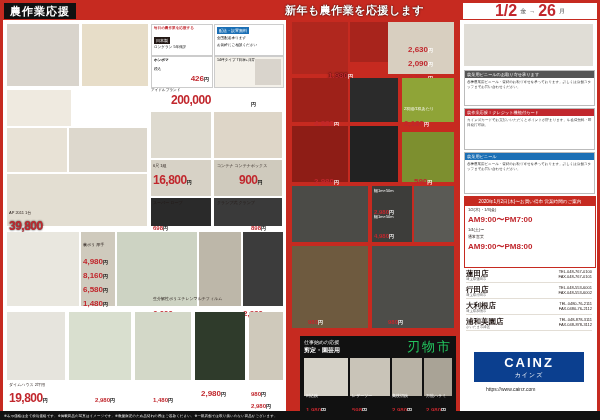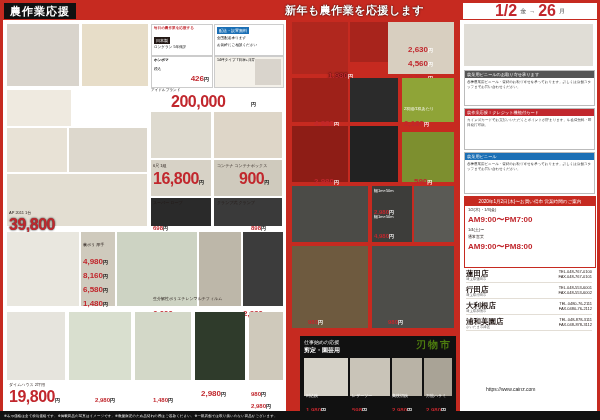--- a/index.html
+++ b/index.html
@@ -53,29 +53,29 @@
   
   #hours-box{position:absolute;left:464px;top:196px;width:130px;height:70px;border:1px solid #c62a20;background:#fff;}
   #hours-box .hdr{height:9px;background:#c62a20;color:#fff;font-size:4.6px;display:flex;align-items:center;justify-content:center;}
   .hours-line{font-size:4px;color:#231815;padding:1px 3px;}
   .hours-big{font-size:8px;font-weight:bold;color:#c1272d;}
 
   
   .info-box{position:absolute;border:1px solid #bbb;background:#fff;}
   .info-hdr{font-size:4.2px;color:#fff;background:#555;padding:1px 2px;}
   .info-body{font-size:3.5px;color:#333;padding:2px;line-height:4.6px;}
-  .pricebig{font-size:16px;font-weight:bold;color:#c1272d;letter-spacing:-0.5px;}
+  .pricebig{font-size:12px;font-weight:bold;color:#c1272d;letter-spacing:-0.5px;}
   .pricemid{font-size:8px;font-weight:bold;color:#c1272d;}
   .pricesml{font-size:6px;font-weight:bold;color:#c1272d;}
 
   
   #hamono{position:absolute;left:300px;top:336px;width:156px;height:80px;background:#111;}
   #hamono .t1{position:absolute;left:4px;top:3px;color:#fff;font-size:5px;}
   #hamono .t2{position:absolute;left:4px;top:10px;color:#fff;font-size:6px;font-weight:bold;}
-  #hamono .t3{position:absolute;right:4px;top:2px;color:#4d7c0f;font-size:10px;font-weight:bold;letter-spacing:2px;}
+  #hamono .t3{position:absolute;right:4px;top:2px;color:#22c55e;font-size:13px;font-weight:normal;letter-spacing:2px;}
   .blk-label{position:absolute;background:#231815;color:#fff;font-size:4px;padding:1px 2px;}
 </style>
 </head>
 <body>
 
 <div class="page">
 
   <div id="masthead">農作業応援</div>
 
   <div id="banner-newyear">新年も農作業を応援します</div>
@@ -224,21 +224,21 @@
     <div class="ph" style="left:62px;top:2px;width:48px;height:40px;background:#a8241c;"></div>
     <div class="ph" style="left:100px;top:2px;width:66px;height:52px;background:#d8cfc0;"></div>
 
     <div class="abs" style="left:40px;top:44px;">
       <span class="pricemid white" style="text-shadow:0 0 2px #000;">1,980</span><span class="yen white">円</span>
     </div>
     <div class="abs" style="left:120px;top:18px;">
       <span class="pricemid white">2,630</span><span class="yen white">円</span>
     </div>
     <div class="abs" style="left:120px;top:32px;">
-      <span class="pricemid white">4,560</span><span class="yen white">円</span>
+      <span class="pricemid white">2,090</span><span class="yen white">円</span>
     </div>
     <div class="abs" style="left:120px;top:46px;">
       <span class="pricemid white">2,580</span><span class="yen white">円</span>
     </div>
 
     <div class="ph" style="left:4px;top:58px;width:56px;height:44px;background:#9e2119;"></div>
     <div class="ph" style="left:62px;top:58px;width:48px;height:44px;background:#2b2b2b;"></div>
     <div class="ph" style="left:114px;top:58px;width:52px;height:44px;background:#8fa437;"></div>
 
     <div class="abs" style="left:26px;top:92px;">
@@ -366,16 +366,20 @@
     </span>
   </div>
   <div class="store-row" style="top:316px;">
     <span class="store-name">浦和美園店</span>
     <span class="store-sub">さいたま市緑区</span>
     <span class="store-tel">
       <span>TEL.048-878-3111</span><br><span>FAX.048-878-3112</span>
     </span>
   </div>
 
+  <div id="cainz-logo">
+    <span class="big">CAINZ</span>
+    <span class="jp">カインズ</span>
+  </div>
   <div id="cainz-url">https://www.cainz.com</div>
 
   <div id="footer">※表示価格は全て税込価格です。※掲載商品の写真はイメージです。※数量限定のため品切れの際はご容赦ください。※一部店舗では取り扱いのない商品がございます。</div>
 </div>
 
 </body></html>

